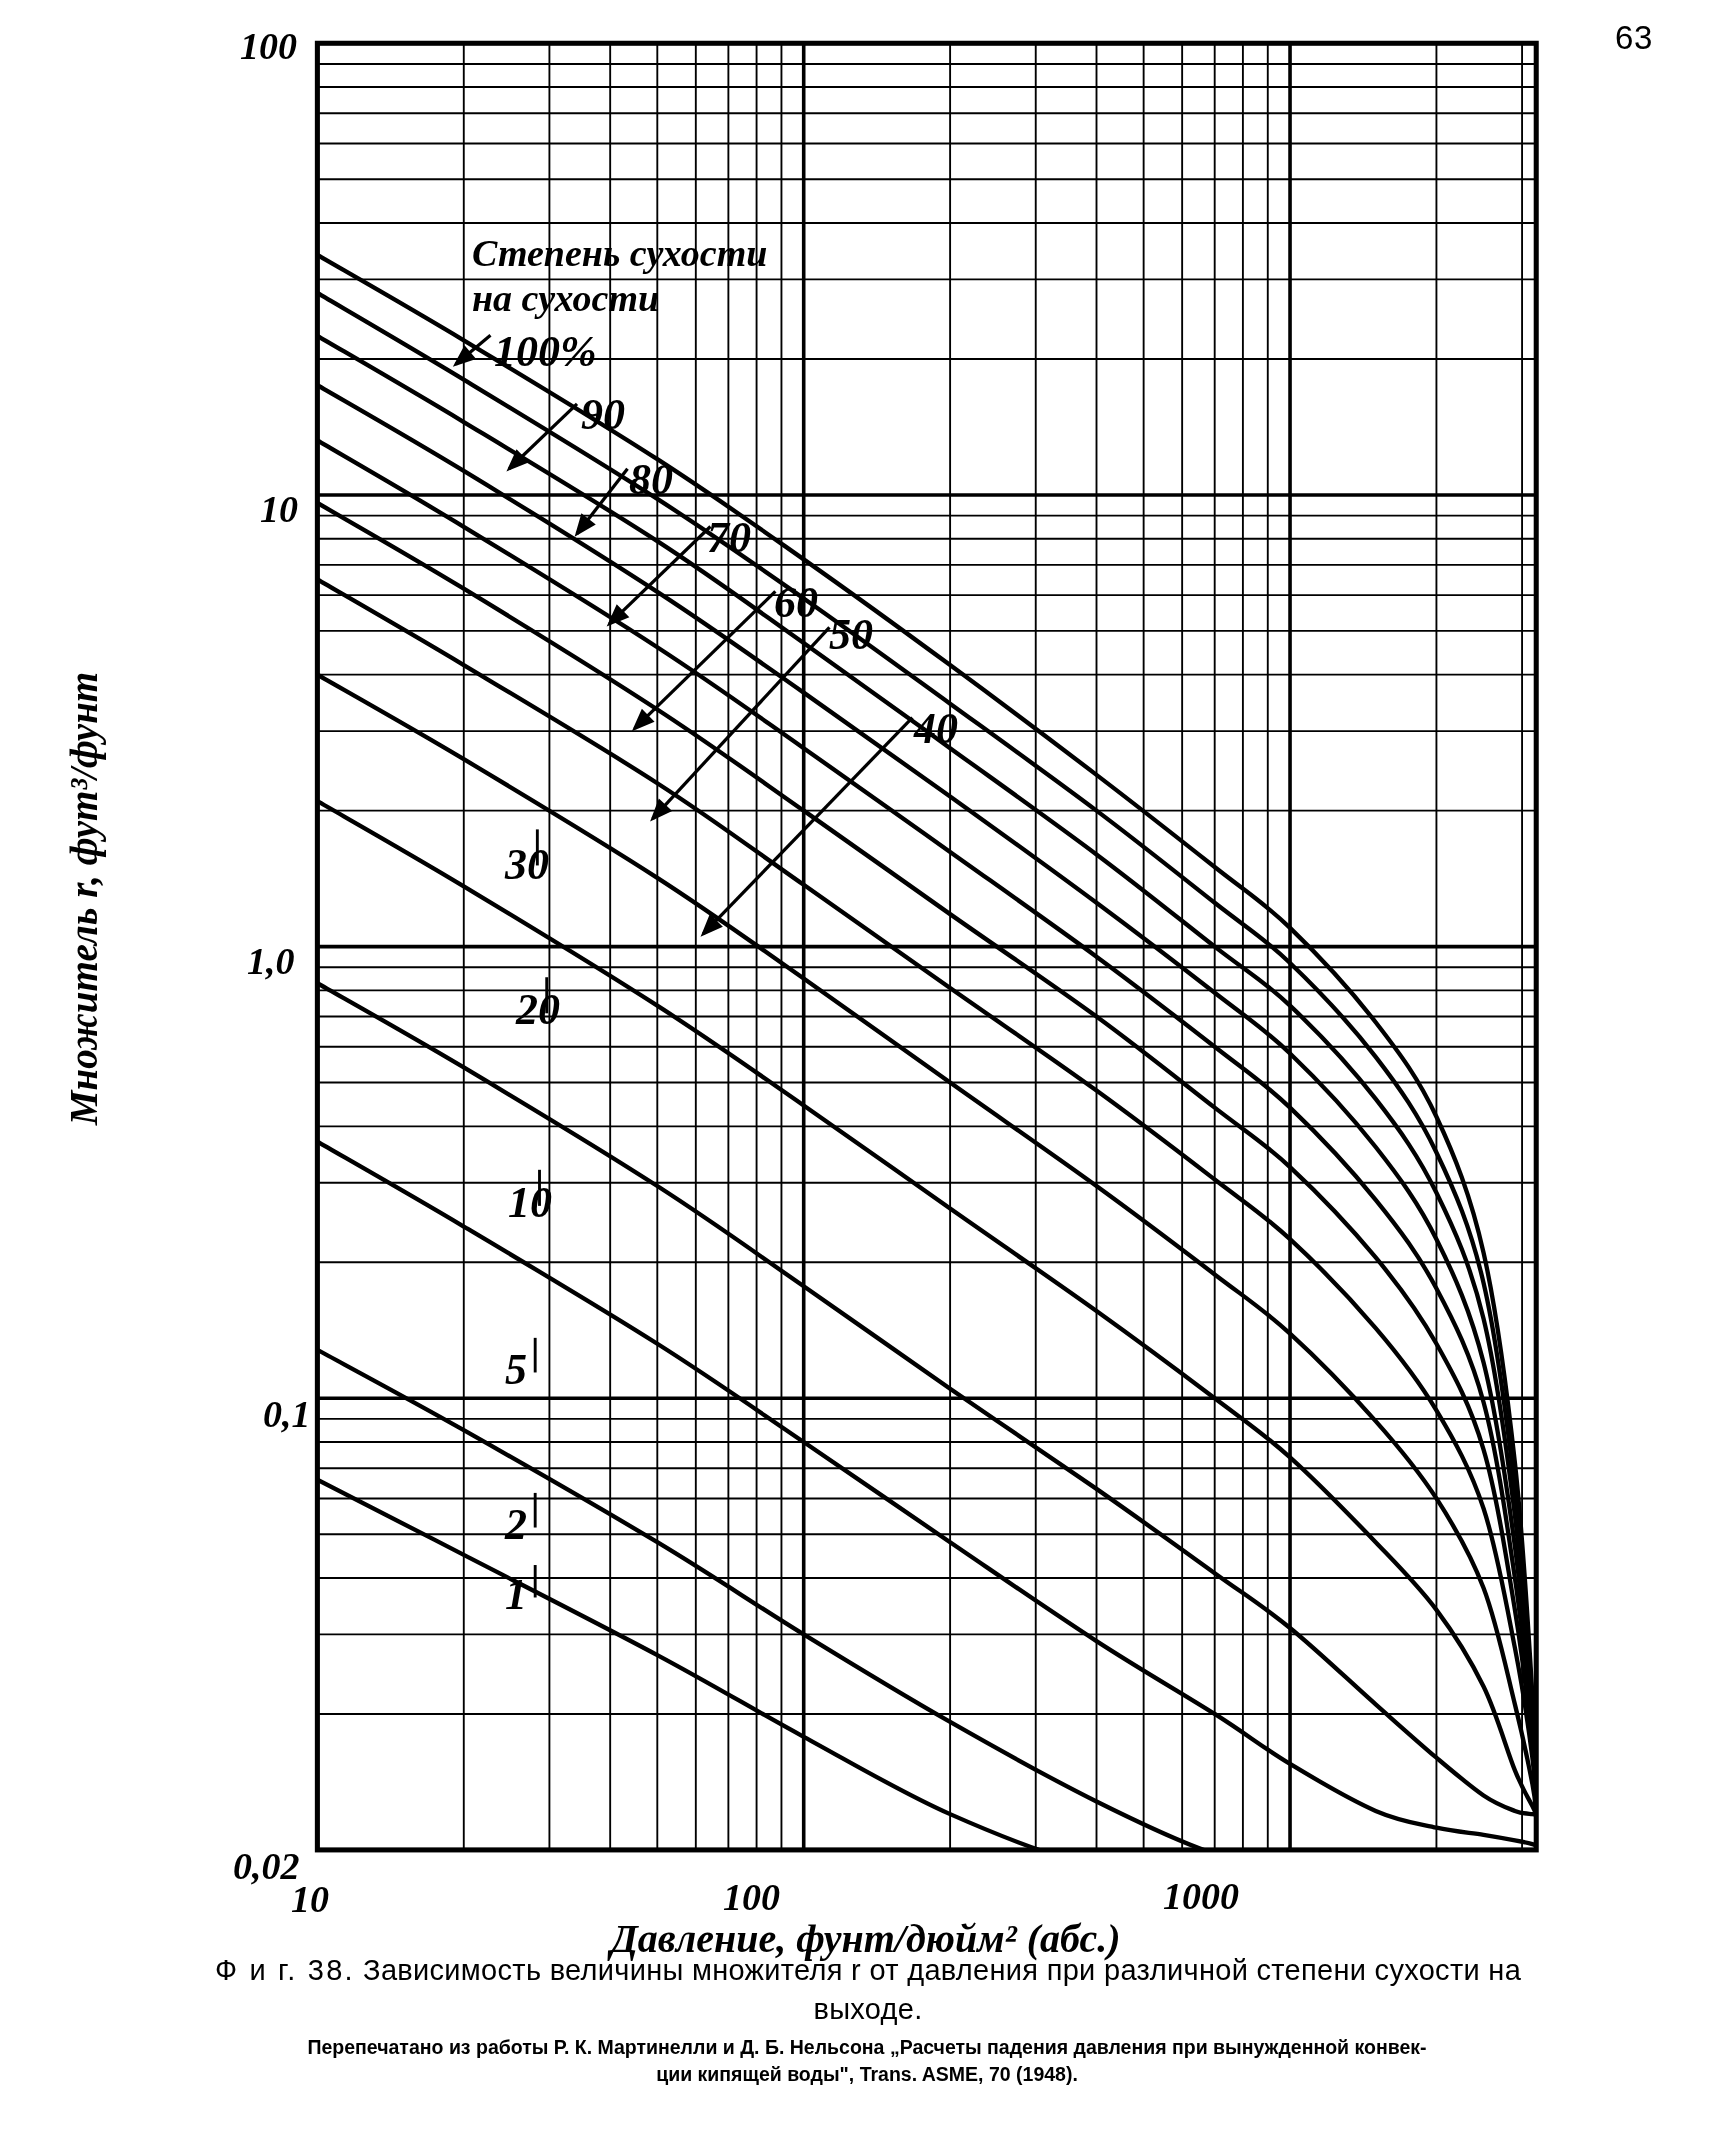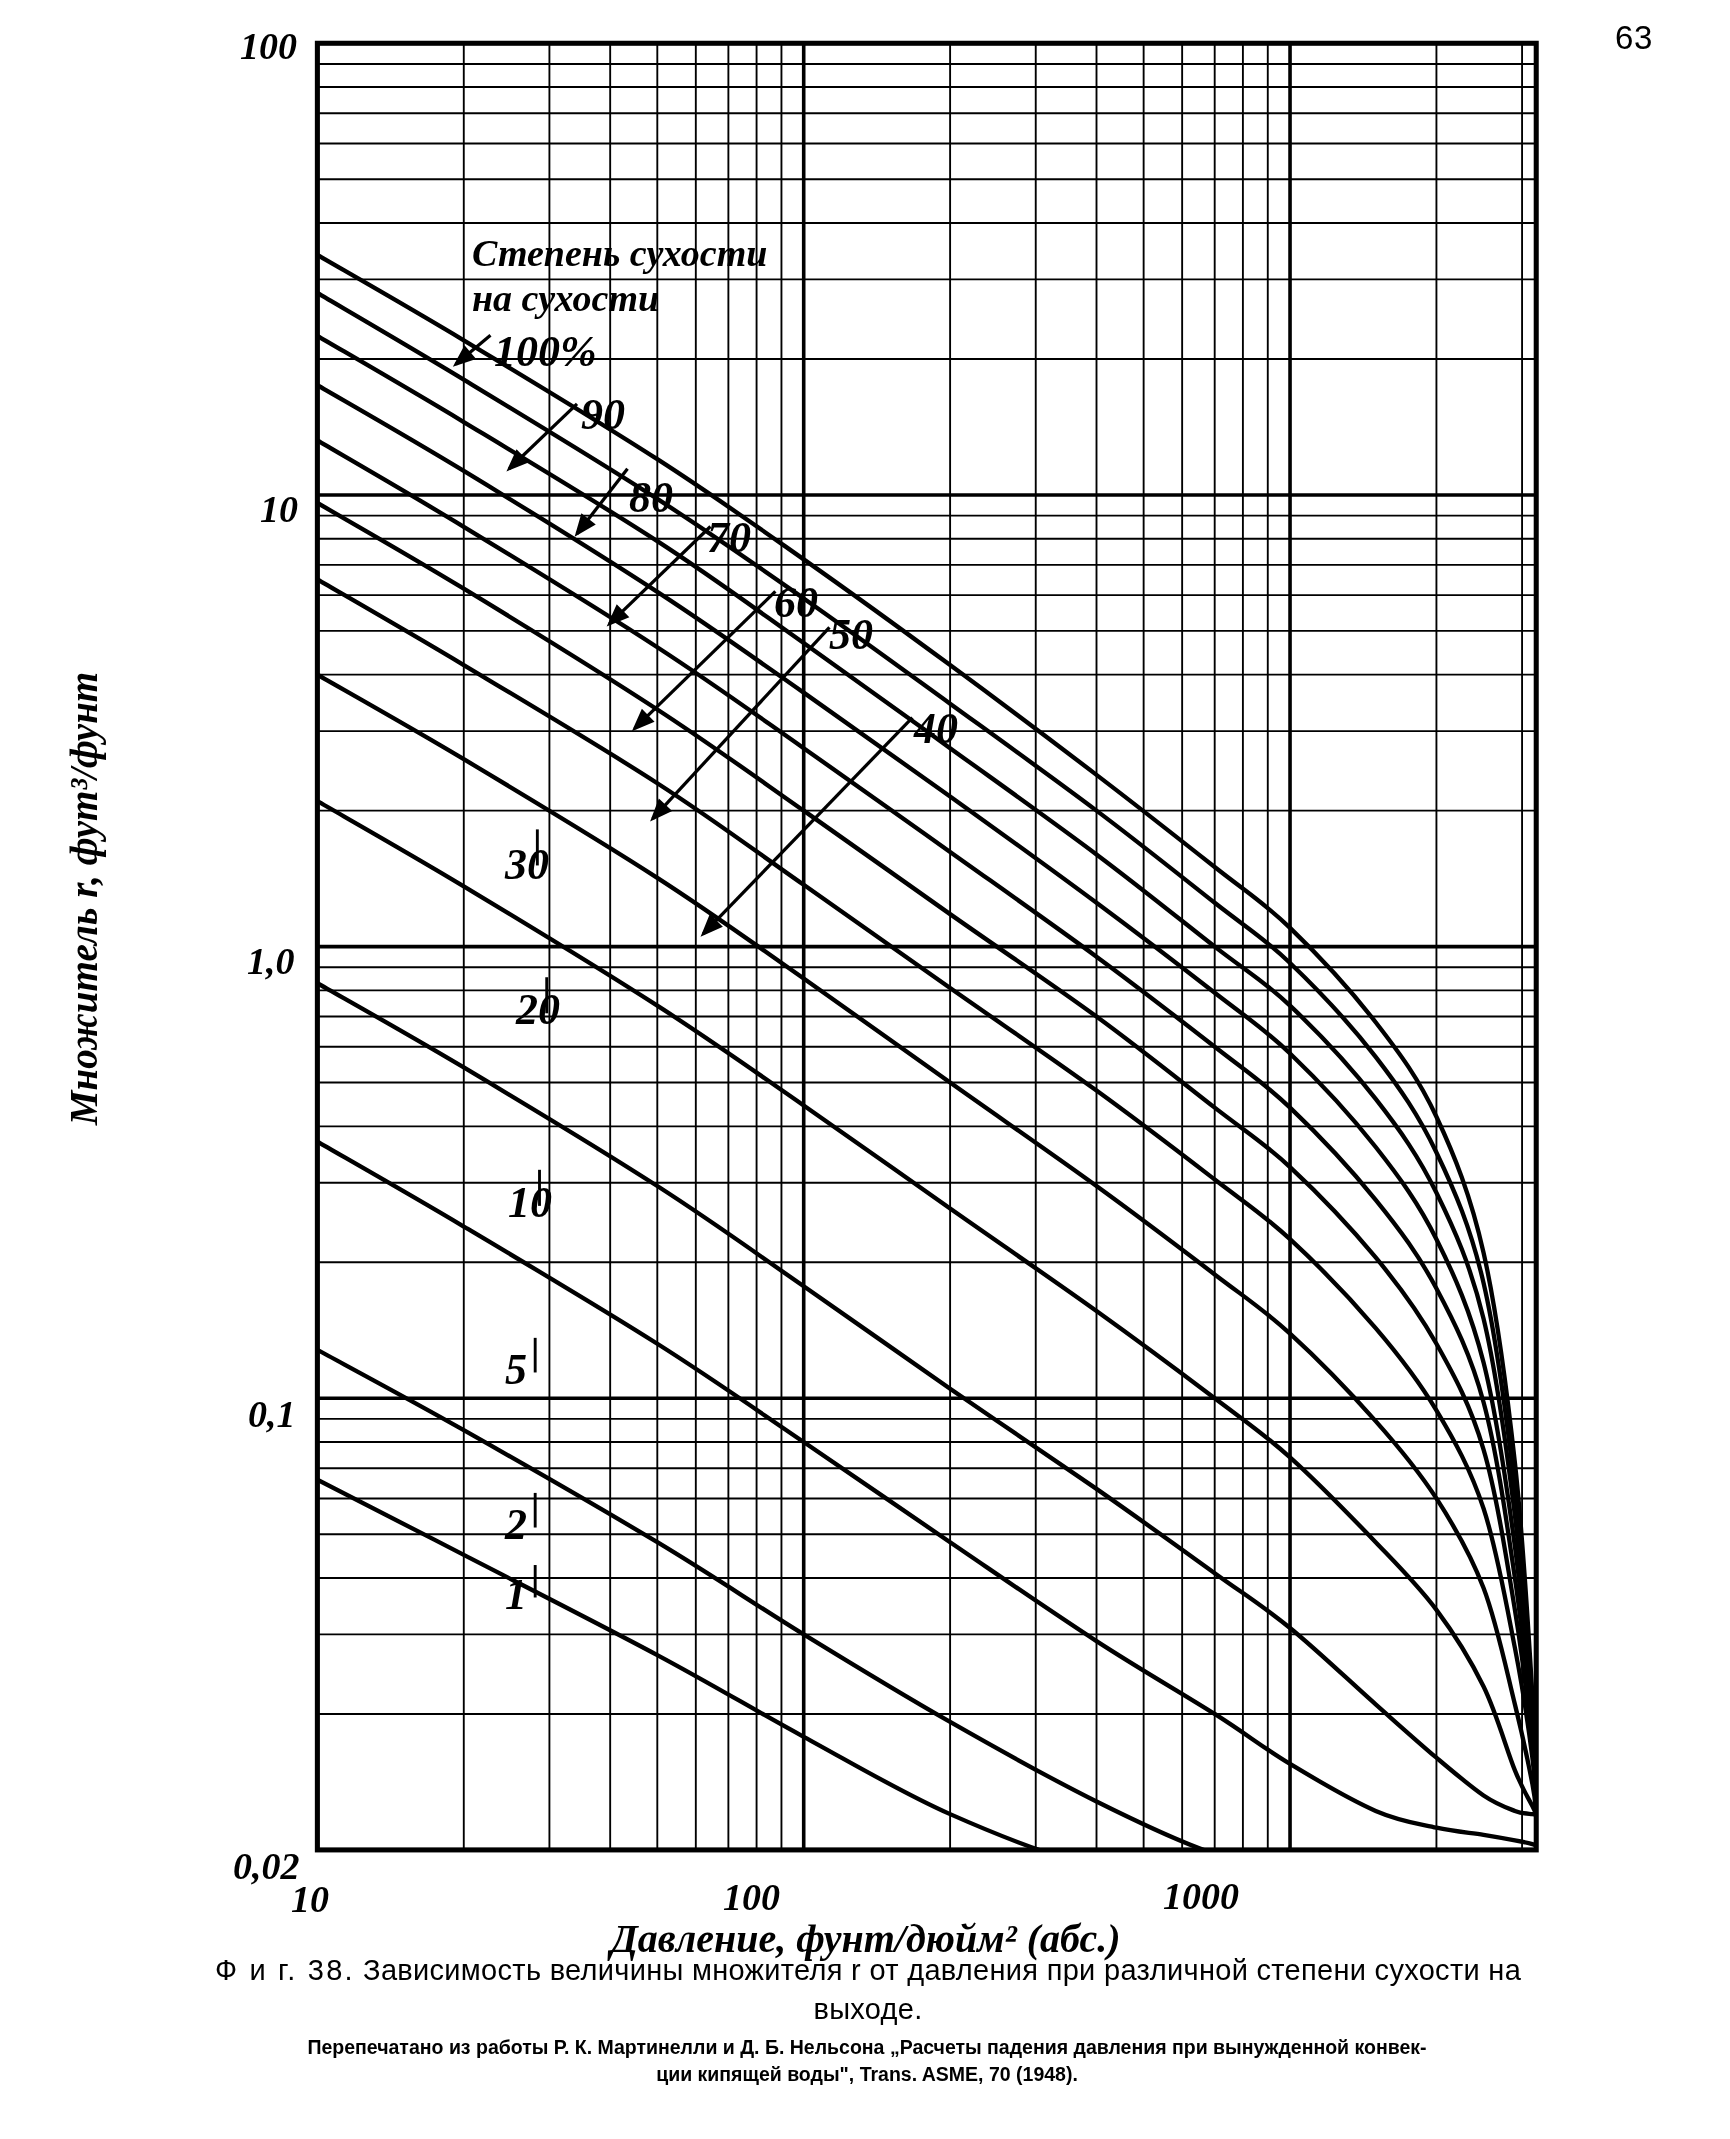--- a/index.html
+++ b/index.html
@@ -47,21 +47,21 @@
     position: absolute;
     font-family: "Liberation Serif", serif;
     font-style: italic;
     font-weight: bold;
     font-size: 38px;
     white-space: nowrap;
   }
   #ylab-100 { left: 240px; top: 24px; }
   #ylab-10  { left: 260px; top: 487px; }
   #ylab-1   { left: 247px; top: 939px; }
-  #ylab-01  { left: 248px; top: 1392px; }
+  #ylab-01  { left: 263px; top: 1392px; }
   #ylab-001 { left: 233px; top: 1844px; }
 
   #xlab-10   { left: 291px; top: 1877px; }
   #xlab-100  { left: 723px; top: 1875px; }
   #xlab-1000 { left: 1163px; top: 1874px; }
 
   #y-axis-title {
     position: absolute;
     left: -191px;
     top: 876px;
@@ -101,21 +101,21 @@
     top: 231px;
     font-family: "Liberation Serif", serif;
     font-style: italic;
     font-weight: bold;
     font-size: 38px;
     line-height: 1.18;
     white-space: nowrap;
   }
   #lbl-100 { left: 494px; top: 326px; }
   #lbl-90  { left: 581px; top: 389px; }
-  #lbl-80  { left: 629px; top: 454px; margin-top: 18px; }
+  #lbl-80  { left: 629px; top: 454px; }
   #lbl-70  { left: 707px; top: 512px; }
   #lbl-60  { left: 774px; top: 577px; }
   #lbl-50  { left: 829px; top: 609px; }
   #lbl-40  { left: 914px; top: 703px; }
   #lbl-30  { left: 505px; top: 839px; }
   #lbl-20  { left: 516px; top: 984px; }
   #lbl-10  { left: 508px; top: 1177px; }
   #lbl-5   { left: 505px; top: 1344px; }
   #lbl-2   { left: 505px; top: 1499px; }
   #lbl-1   { left: 505px; top: 1569px; }

